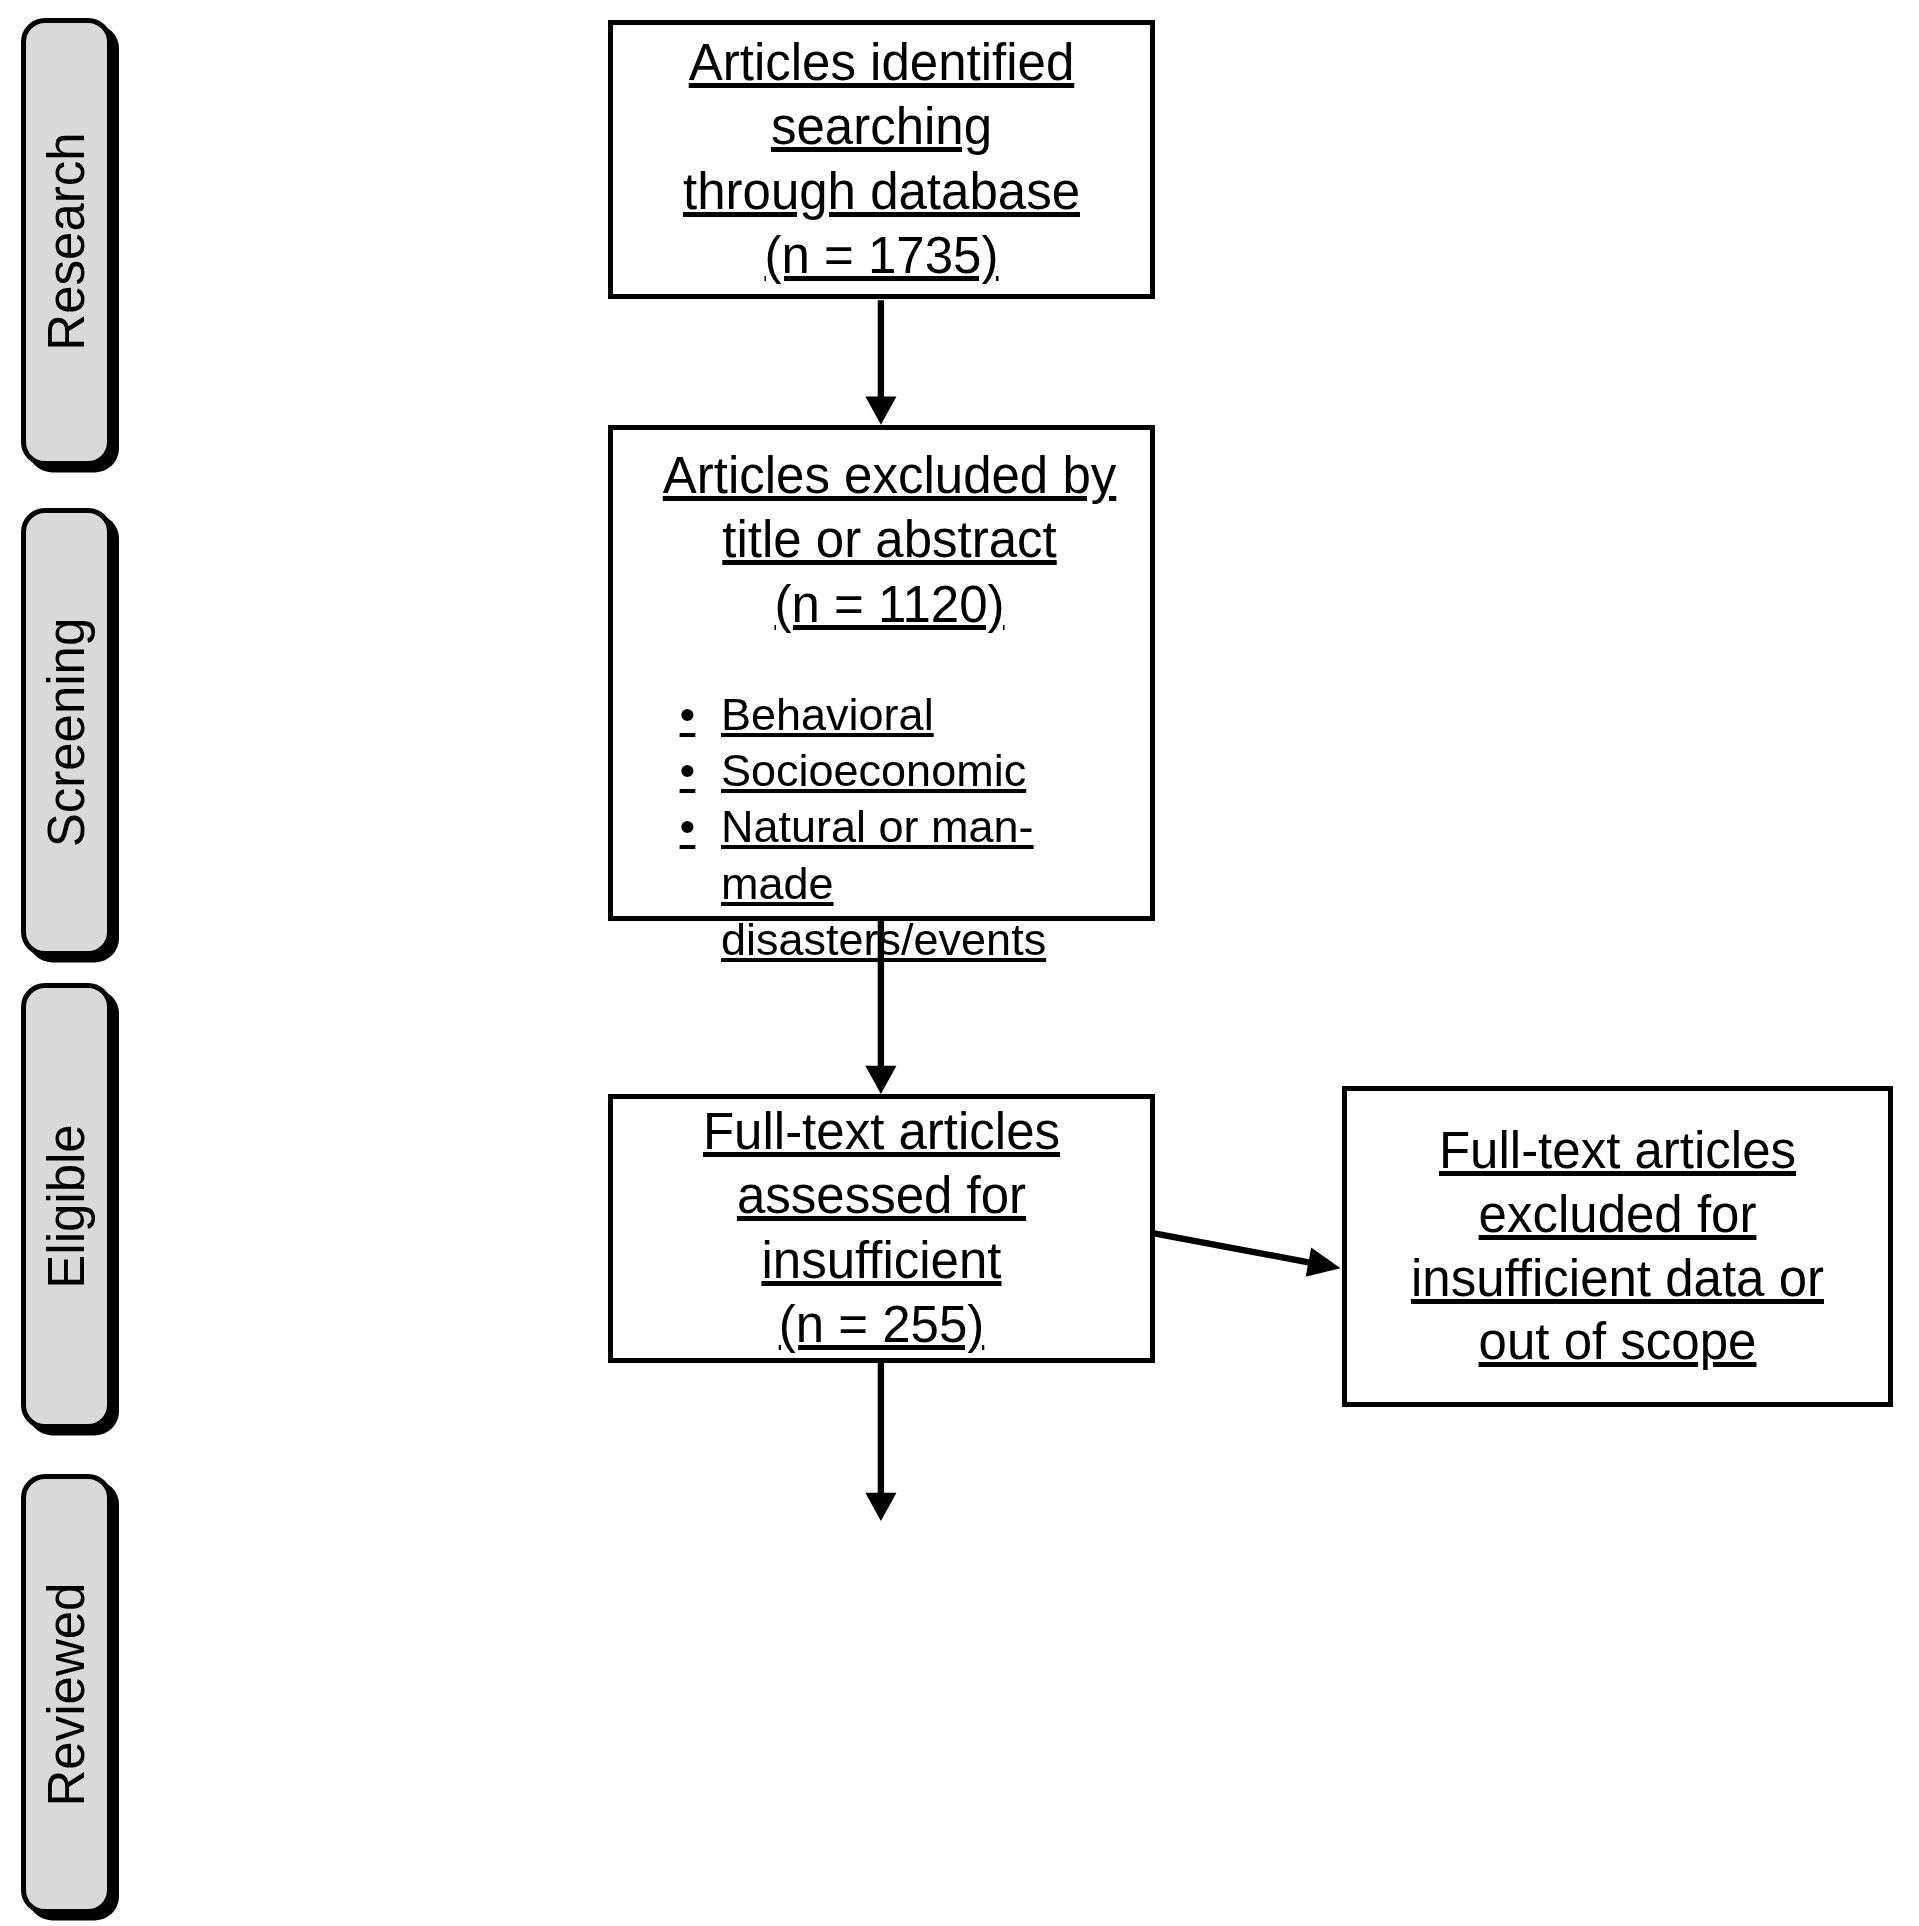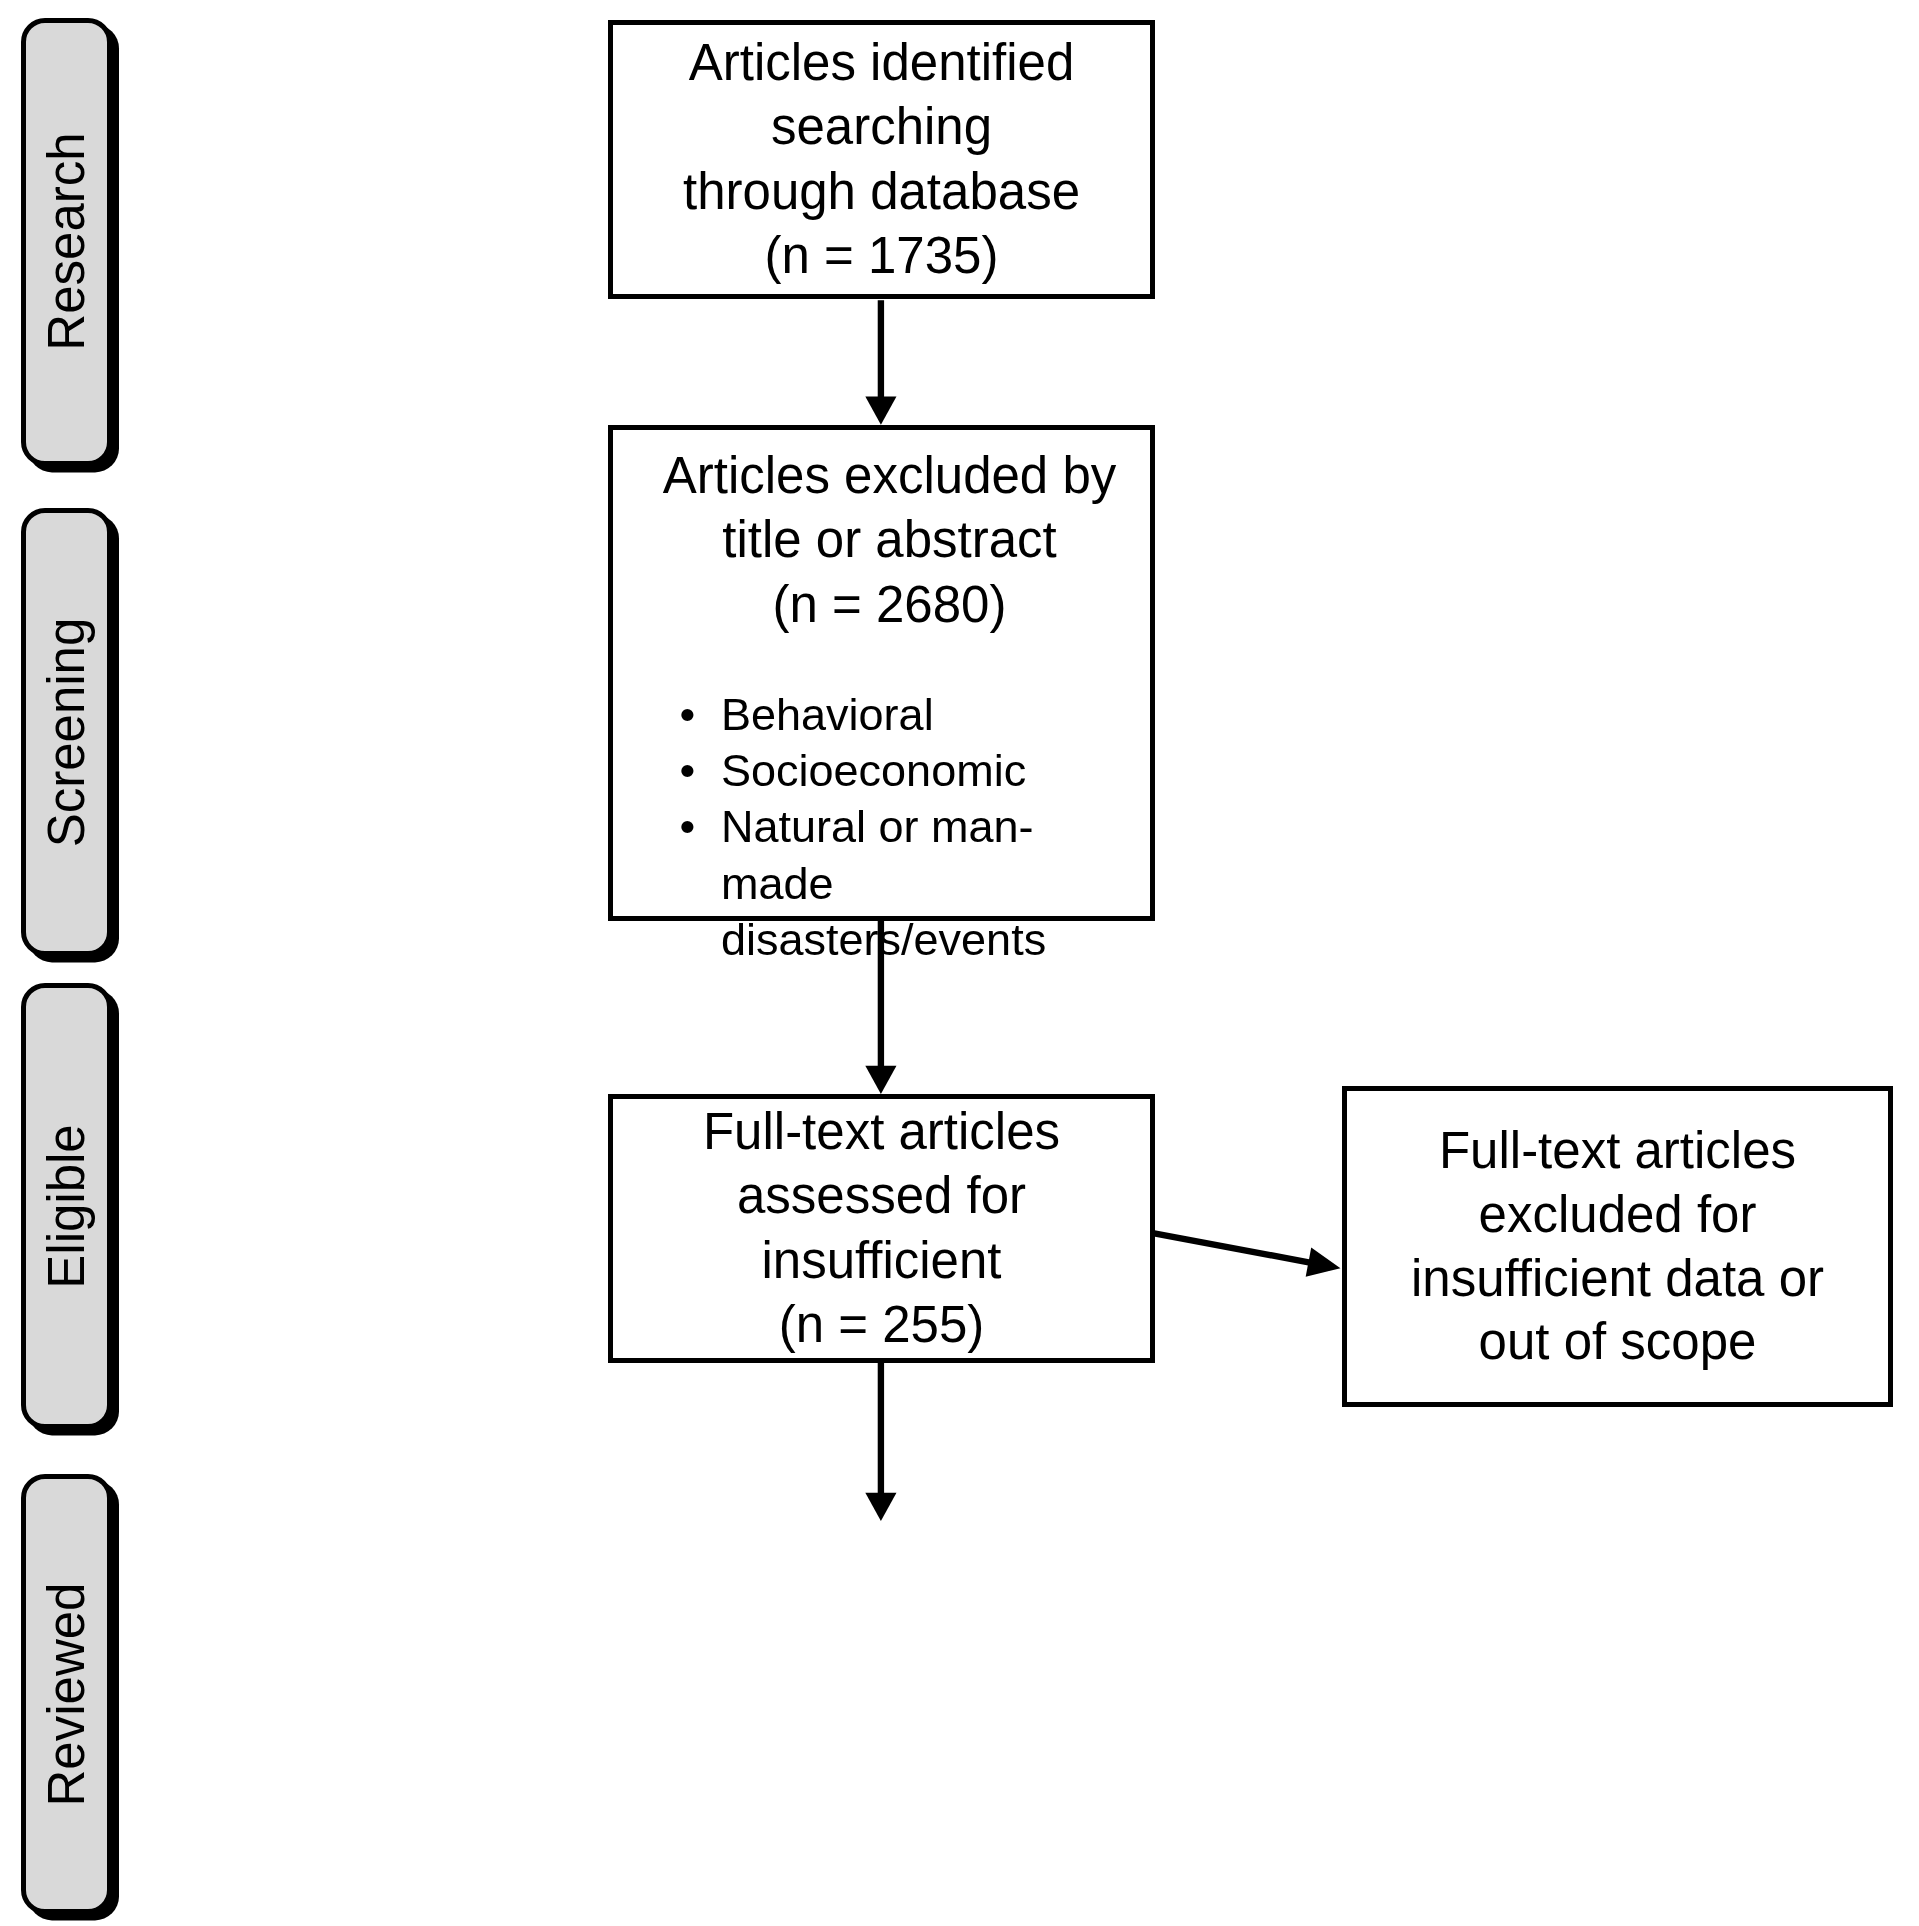--- a/index.html
+++ b/index.html
@@ -35,20 +35,21 @@
     position: absolute;
     background: #ffffff;
     border: 5.7px solid #000000;
     box-sizing: border-box;
     display: flex;
     flex-direction: column;
     justify-content: center;
     text-align: center;
     font-size: 51px;
     line-height: 1.26;
+    text-decoration: underline;
   }
   .fbox.top-align { justify-content: flex-start; padding-top: 14px; padding-left: 16px; }
   .line { white-space: nowrap; }
   .bullets {
     margin-top: 50px;
     font-size: 45px;
     line-height: 1.25;
     text-align: left;
     padding-left: 25px;
     padding-right: 7px;
@@ -85,21 +86,21 @@
   <div class="fbox" style="left:608px; top:20px; width:547px; height:279px;">
     <div class="line">Articles identified</div>
     <div class="line">searching</div>
     <div class="line">through database</div>
     <div class="line">(n = 1735)</div>
   </div>
 
   <div class="fbox top-align" style="left:608px; top:425px; width:547px; height:496px;">
     <div class="line">Articles excluded by</div>
     <div class="line">title or abstract</div>
-    <div class="line">(n = 2680)</div>
+    <div class="line">(n = 1120)</div>
     <div class="bullets">
       <div class="bullet-item">
         <span class="dot">•</span>
         <span class="bullet-text">Behavioral</span>
       </div>
       <div class="bullet-item">
         <span class="dot">•</span>
         <span class="bullet-text">Socioeconomic</span>
       </div>
       <div class="bullet-item">

